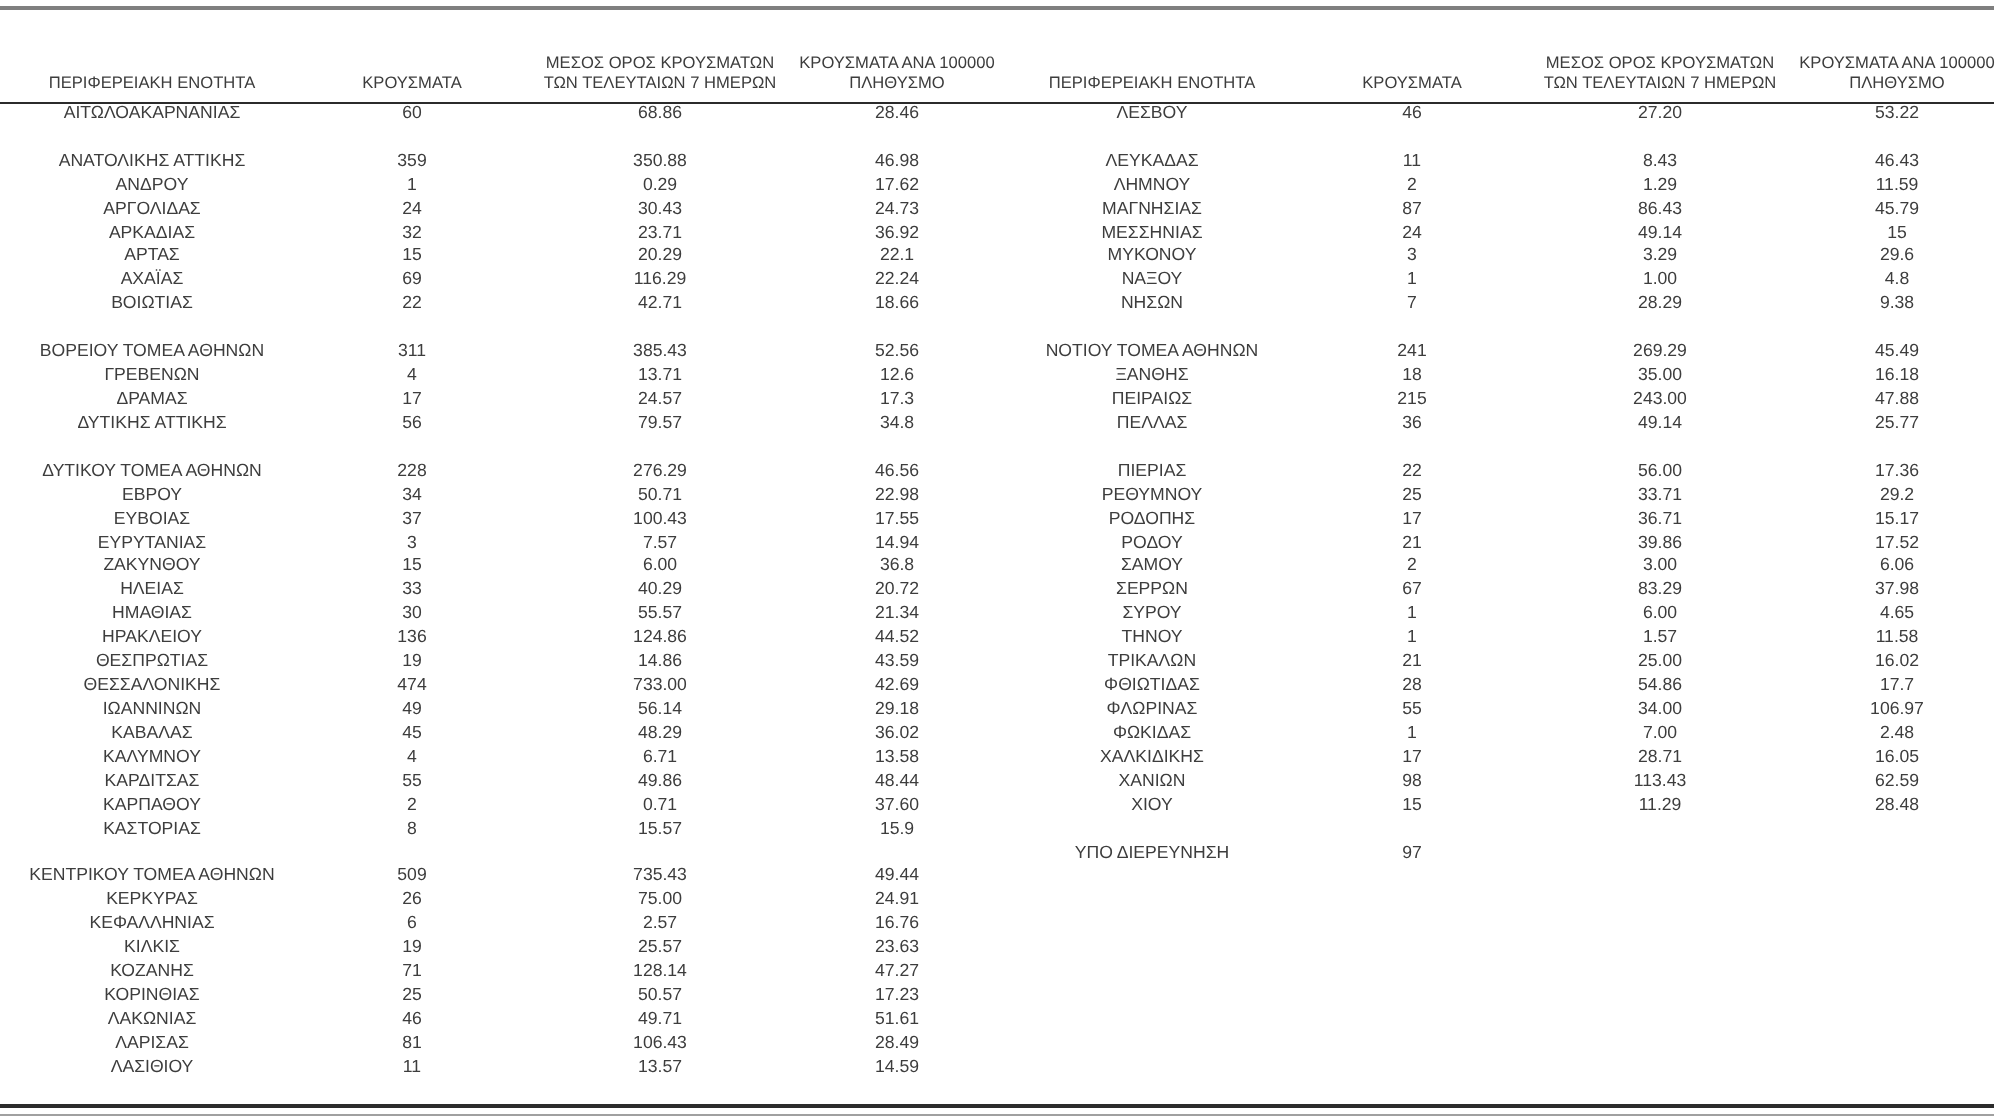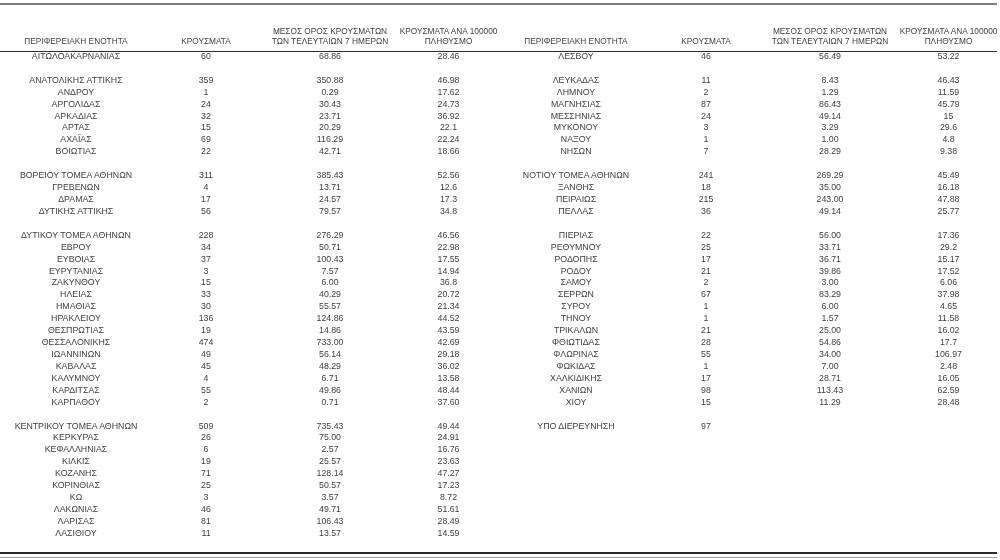--- a/index.html
+++ b/index.html
@@ -249,20 +249,26 @@
           <td>55</td>
           <td>49.86</td>
           <td>48.44</td>
         </tr>
         <tr>
           <td>ΚΑΡΠΑΘΟΥ</td>
           <td>2</td>
           <td>0.71</td>
           <td>37.60</td>
         </tr>
+        <tr>
+          <td>ΚΑΣΤΟΡΙΑΣ</td>
+          <td>8</td>
+          <td>15.57</td>
+          <td>15.9</td>
+        </tr>
         <tr class="spacer">
           <td colspan="4"></td>
         </tr>
         <tr>
           <td>ΚΕΝΤΡΙΚΟΥ ΤΟΜΕΑ ΑΘΗΝΩΝ</td>
           <td>509</td>
           <td>735.43</td>
           <td>49.44</td>
         </tr>
         <tr>
@@ -289,26 +295,20 @@
           <td>128.14</td>
           <td>47.27</td>
         </tr>
         <tr>
           <td>ΚΟΡΙΝΘΙΑΣ</td>
           <td>25</td>
           <td>50.57</td>
           <td>17.23</td>
         </tr>
         <tr>
-          <td>ΚΩ</td>
-          <td>3</td>
-          <td>3.57</td>
-          <td>8.72</td>
-        </tr>
-        <tr>
           <td>ΛΑΚΩΝΙΑΣ</td>
           <td>46</td>
           <td>49.71</td>
           <td>51.61</td>
         </tr>
         <tr>
           <td>ΛΑΡΙΣΑΣ</td>
           <td>81</td>
           <td>106.43</td>
           <td>28.49</td>
@@ -327,21 +327,21 @@
           <th>ΠΕΡΙΦΕΡΕΙΑΚΗ ΕΝΟΤΗΤΑ</th>
           <th>ΚΡΟΥΣΜΑΤΑ</th>
           <th>ΜΕΣΟΣ ΟΡΟΣ ΚΡΟΥΣΜΑΤΩΝ<br>ΤΩΝ ΤΕΛΕΥΤΑΙΩΝ 7 ΗΜΕΡΩΝ</th>
           <th>ΚΡΟΥΣΜΑΤΑ ΑΝΑ 100000<br>ΠΛΗΘΥΣΜΟ</th>
         </tr>
       </thead>
       <tbody>
         <tr>
           <td>ΛΕΣΒΟΥ</td>
           <td>46</td>
-          <td>56.49</td>
+          <td>27.20</td>
           <td>53.22</td>
         </tr>
         <tr class="spacer">
           <td colspan="4"></td>
         </tr>
         <tr>
           <td>ΛΕΥΚΑΔΑΣ</td>
           <td>11</td>
           <td>8.43</td>
           <td>46.43</td>

